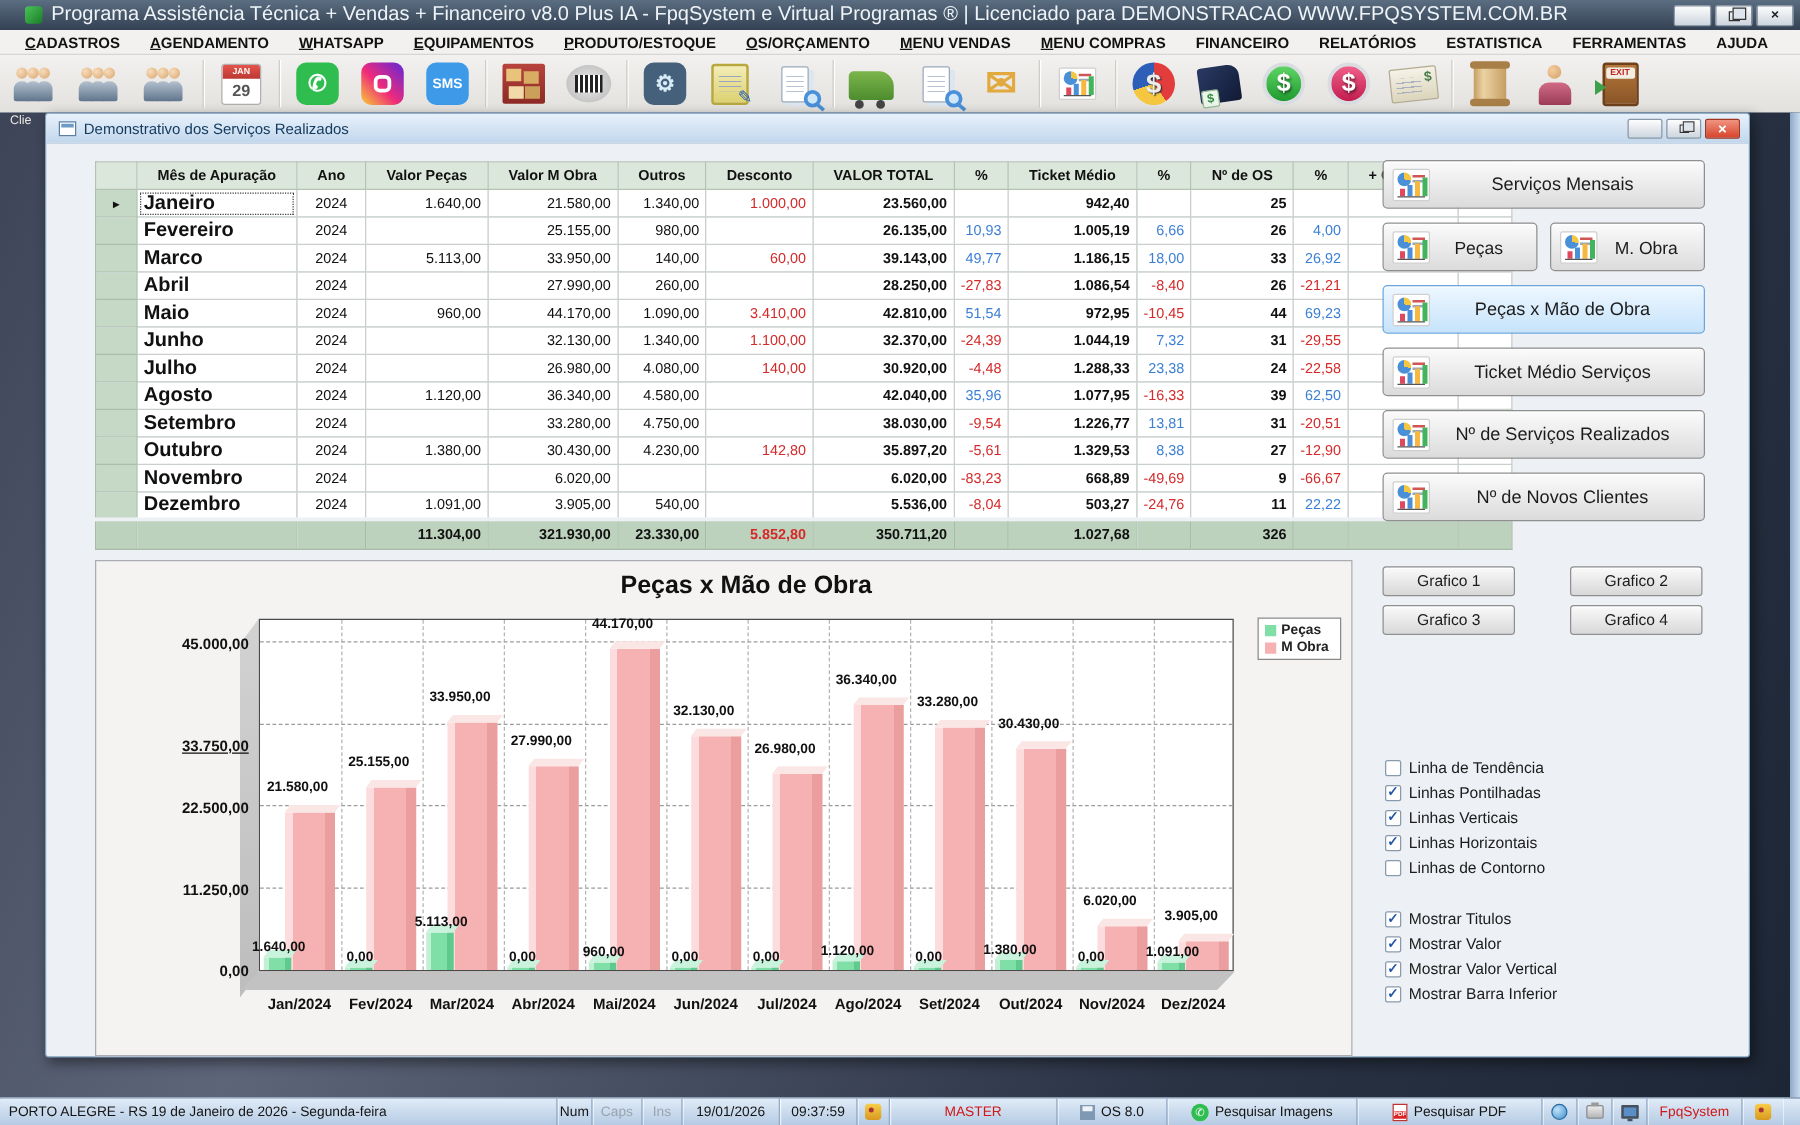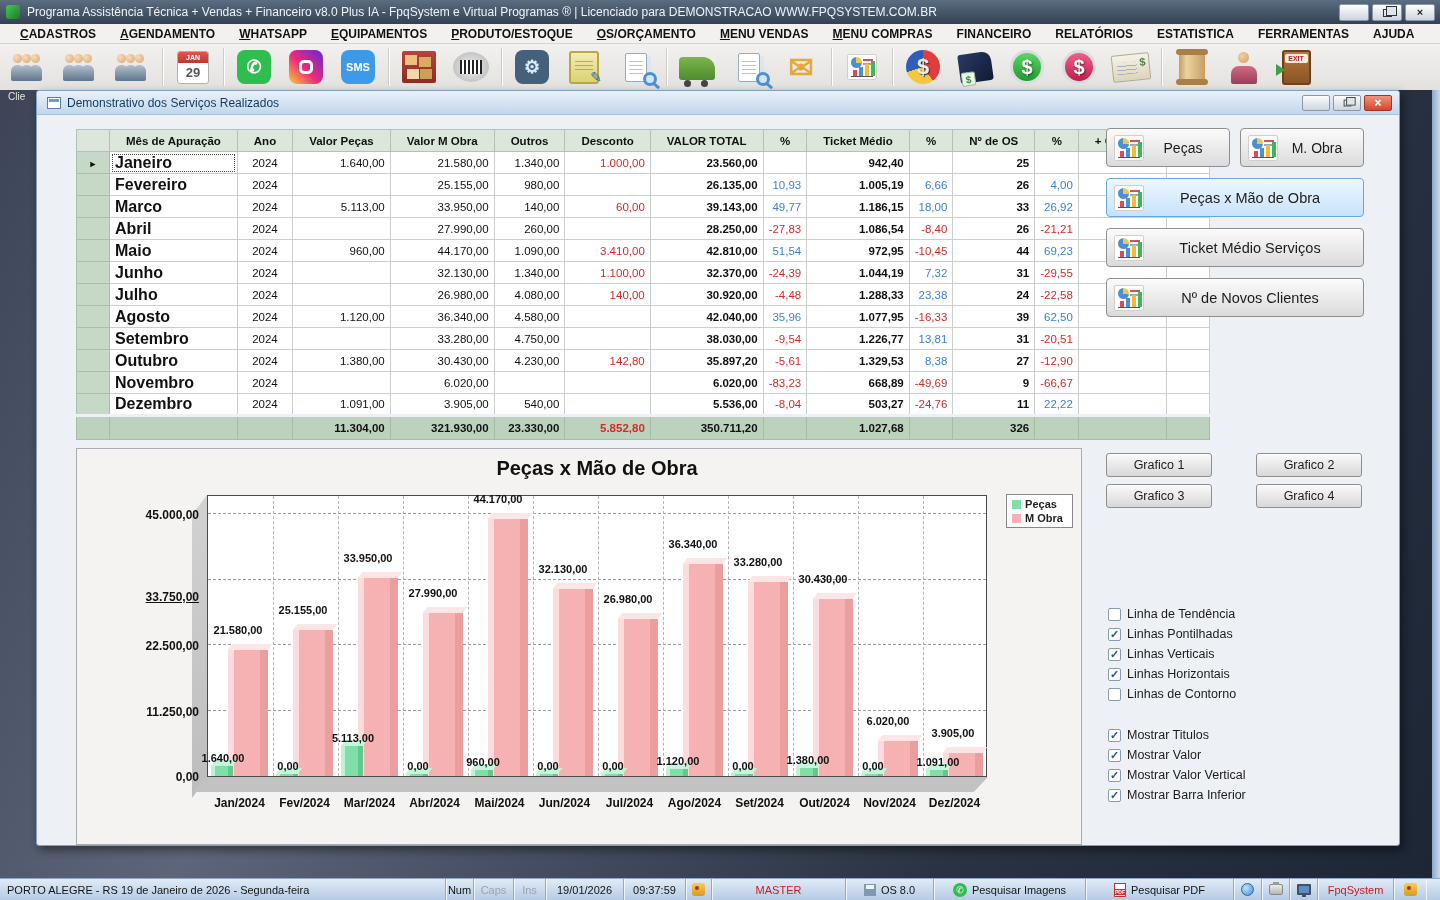--- a/index.html
+++ b/index.html
@@ -1,20 +1,20 @@
 <!DOCTYPE html>
 <html><head>
 <meta charset="utf-8">
 <style>
 *{box-sizing:border-box;margin:0;padding:0}
 body{font-family:"Liberation Sans",sans-serif;background:#777}
 .canvas{position:relative;width:1440px;height:900px;background:#cfd3d8;overflow:hidden}
 
 
-.titlebar{position:absolute;top:0;left:0;right:0;height:24px;background:linear-gradient(#5b6d81,#334153);display:flex;align-items:center;padding-left:6px;color:#eef3f8;font-size:12px}
+.titlebar{position:absolute;top:0;left:0;right:0;height:24px;background:linear-gradient(#5b6d81,#334153);display:flex;align-items:center;padding-left:20px;color:#eef3f8;font-size:16px}
 .app-ico{width:14px;height:14px;border-radius:3px;background:linear-gradient(135deg,#49c455,#1b7c2b);margin-right:7px;flex:0 0 auto}
 .tb-btns{margin-left:auto;display:flex;gap:3px;padding-right:5px}
 .tb-btn{width:30px;height:17px;background:linear-gradient(#fdfdfd,#cdd5de);border:1px solid #8a97a6;border-radius:2px;display:flex;align-items:center;justify-content:center;font-size:11px;color:#222;line-height:1}
 .g-min::before{content:"";width:9px;border-bottom:2px solid #333;margin-top:7px}
 .g-rest{position:relative;width:9px;height:8px;border:1px solid #333;margin-top:1px}
 .g-rest::before{content:"";position:absolute;left:2px;top:-4px;width:9px;height:8px;border:1px solid #333;background:#dfe5ec}
 .g-close::before{content:"×";font-weight:bold}
 
 
 .menubar{position:absolute;top:24px;left:0;right:0;height:20px;background:#f2f1f0;border-bottom:1px solid #d8d6d3;display:flex;align-items:center;padding-left:8px;font-size:12px;font-weight:bold;color:#111}
@@ -791,20 +791,32 @@
               <span class="xlab">Ago/2024</span>
               <span class="xlab">Set/2024</span>
               <span class="xlab">Out/2024</span>
               <span class="xlab">Nov/2024</span>
               <span class="xlab">Dez/2024</span>
             </div>
         </div>
 
         <div class="sidebar" id="sidebar">
           <div class="sb-buttons" id="sbbuttons">
+              <div class="sbtn">
+                <div class="chart-ico">
+                  <span class="ci-pie"></span>
+                  <span class="ci-l1"></span>
+                  <span class="ci-l2"></span>
+                  <span class="ci-b ci-b1"></span>
+                  <span class="ci-b ci-b2"></span>
+                  <span class="ci-b ci-b3"></span>
+                  <span class="ci-b ci-b4"></span>
+                </div>
+                <span class="sbtn-lab">Serviços Mensais</span>
+              </div>
               <div class="sbtn half">
                 <div class="chart-ico">
                   <span class="ci-pie"></span>
                   <span class="ci-l1"></span>
                   <span class="ci-l2"></span>
                   <span class="ci-b ci-b1"></span>
                   <span class="ci-b ci-b2"></span>
                   <span class="ci-b ci-b3"></span>
                   <span class="ci-b ci-b4"></span>
                 </div>
@@ -838,20 +850,32 @@
                 <div class="chart-ico">
                   <span class="ci-pie"></span>
                   <span class="ci-l1"></span>
                   <span class="ci-l2"></span>
                   <span class="ci-b ci-b1"></span>
                   <span class="ci-b ci-b2"></span>
                   <span class="ci-b ci-b3"></span>
                   <span class="ci-b ci-b4"></span>
                 </div>
                 <span class="sbtn-lab">Ticket Médio Serviços</span>
+              </div>
+              <div class="sbtn">
+                <div class="chart-ico">
+                  <span class="ci-pie"></span>
+                  <span class="ci-l1"></span>
+                  <span class="ci-l2"></span>
+                  <span class="ci-b ci-b1"></span>
+                  <span class="ci-b ci-b2"></span>
+                  <span class="ci-b ci-b3"></span>
+                  <span class="ci-b ci-b4"></span>
+                </div>
+                <span class="sbtn-lab">Nº de Serviços Realizados</span>
               </div>
               <div class="sbtn">
                 <div class="chart-ico">
                   <span class="ci-pie"></span>
                   <span class="ci-l1"></span>
                   <span class="ci-l2"></span>
                   <span class="ci-b ci-b1"></span>
                   <span class="ci-b ci-b2"></span>
                   <span class="ci-b ci-b3"></span>
                   <span class="ci-b ci-b4"></span>

